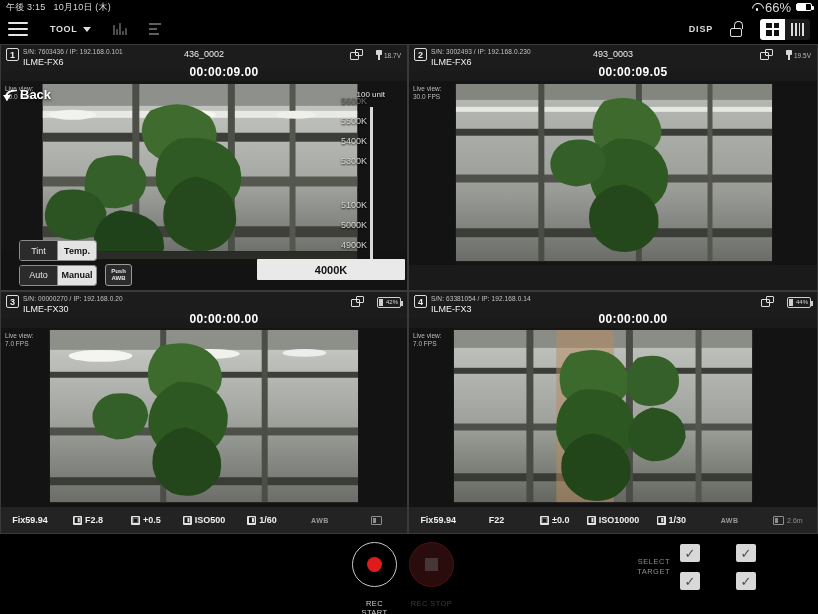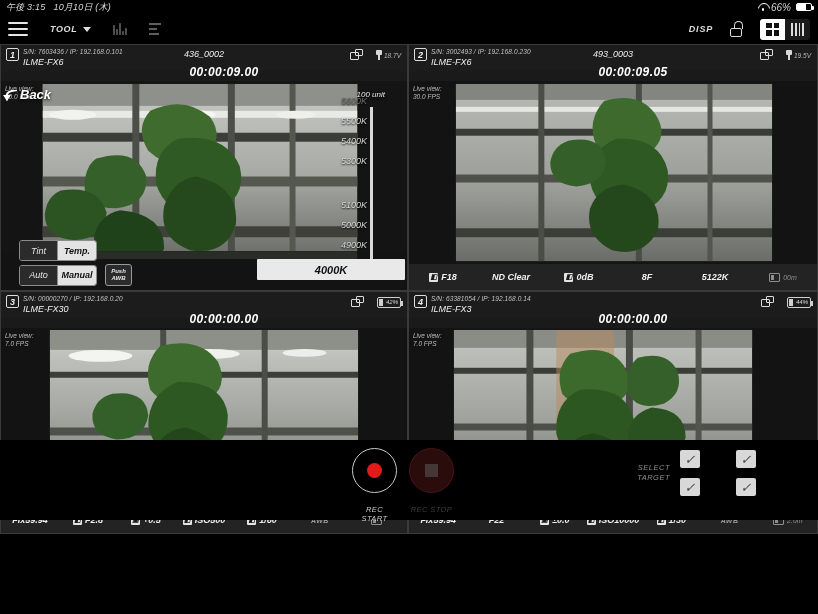--- a/index.html
+++ b/index.html
@@ -3,21 +3,21 @@
 <meta charset="utf-8">
 <style>
   * { box-sizing: border-box; margin: 0; padding: 0; }
   html, body {
     width: 818px; height: 614px;
     background: #000;
     font-family: "Liberation Sans", sans-serif;
     color: #e8e8e8;
     overflow: hidden;
   }
-  .app { position: relative; width: 818px; height: 520px; background:#4d7c0f;font-style:italic; }
+  .app { position: relative; width: 818px; height: 614px; background:#4d7c0f; }
 
   
   .statusbar {
     height: 14px; display: flex; align-items: center;
     justify-content: space-between;
     padding: 0 6px 0 6px;
     font-size: 9px; color: #d8d8d8; background:#000;
   }
   .sb-left { display:flex; gap:8px; align-items:center; letter-spacing:.2px;}
   .sb-right { display:flex; gap:3px; align-items:center; }
@@ -186,21 +186,21 @@
 
 <div class="app">
 
   <div class="statusbar">
     <div class="sb-left">
       <span>午後 3:15</span>
       <span>10月10日 (木)</span>
     </div>
     <div class="sb-right">
       <span class="wifi-ic"></span>
-      <span style="font-size:10px">66%</span>
+      <span style="font-size:13px">66%</span>
       <span class="batt">
           <i></i>
         </span>
     </div>
   </div>
 
   <div class="toolbar">
     <div class="tb-left">
       <div class="hamburger">
           <span></span>
@@ -383,43 +383,20 @@
           <rect x="130" y="3" width="6" height="178" fill="#4a4c46"></rect>
           <rect x="228" y="3" width="6" height="178" fill="#4a4c46"></rect>
           <rect x="300" y="3" width="5" height="178" fill="#53554e"></rect>
           <path d="M196 20 q36 -10 52 14 q14 22 -6 38 q-32 14 -54 -8 q-10 -24 8 -44 z" fill="#3e6a2e"></path>
           <path d="M208 58 q44 -2 52 32 q4 32 -30 42 q-40 4 -48 -30 q-2 -32 26 -44 z" fill="#2e5922"></path>
           <path d="M216 104 q40 10 34 46 q-14 28 -46 20 q-28 -14 -22 -42 q8 -22 34 -24 z" fill="#24471b"></path>
           <path d="M160 60 q34 -6 38 20 q-2 24 -30 26 q-26 -2 -26 -24 q2 -16 18 -22 z" fill="#345f29"></path>
           <rect x="0" y="0" width="47" height="185" fill="#131313"></rect>
           <rect x="365" y="0" width="45" height="185" fill="#131313"></rect>
         </svg>
-        <div class="cam-foot">
-          <div class="cell">
-              <span class="sq-ic">◧</span>
-              <span>F18</span>
-            </div>
-          <div class="cell">
-              <span>ND Clear</span>
-            </div>
-          <div class="cell">
-              <span class="sq-ic">◧</span>
-              <span>0dB</span>
-            </div>
-          <div class="cell">
-              <span>8F</span>
-            </div>
-          <div class="cell">
-              <span>5122K</span>
-            </div>
-          <div class="cell dim">
-              <span class="card-ic"></span>
-              <span style="font-size:7px">00m</span>
-            </div>
-        </div>
       </div>
     </div>
 
     <div class="cam">
       <div class="cam-head">
         <div class="cam-num">3</div>
         <div class="cam-sn">S/N: 00000270 / IP: 192.168.0.20</div>
         <div class="cam-model">ILME-FX30</div>
         <div class="cam-clip"></div>
         <div class="cam-hicons">

